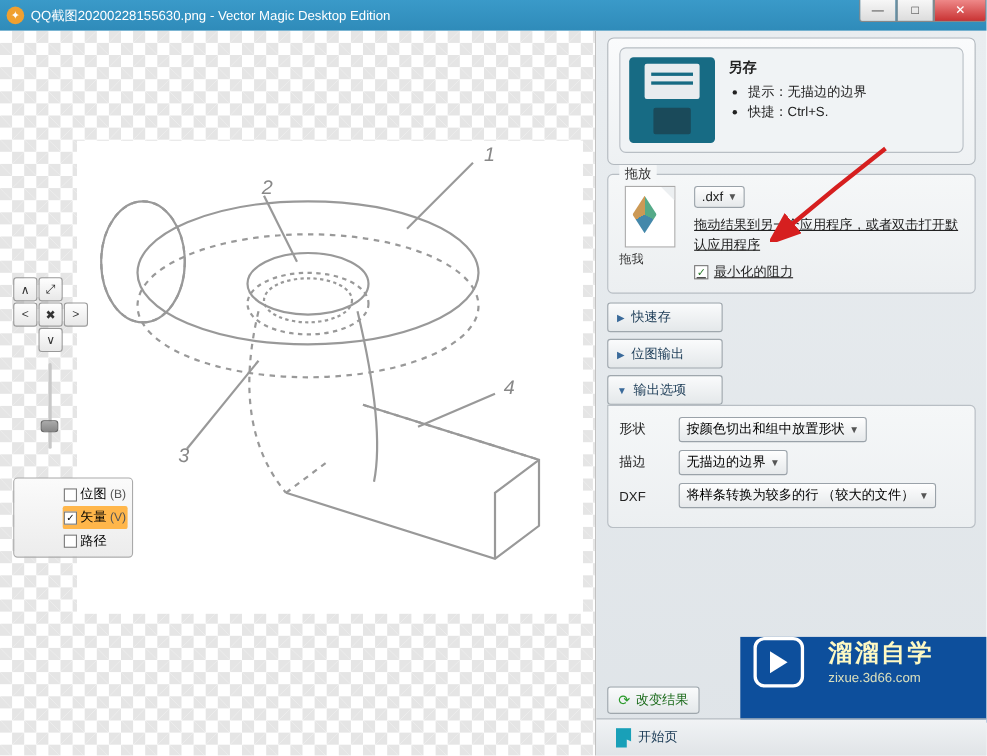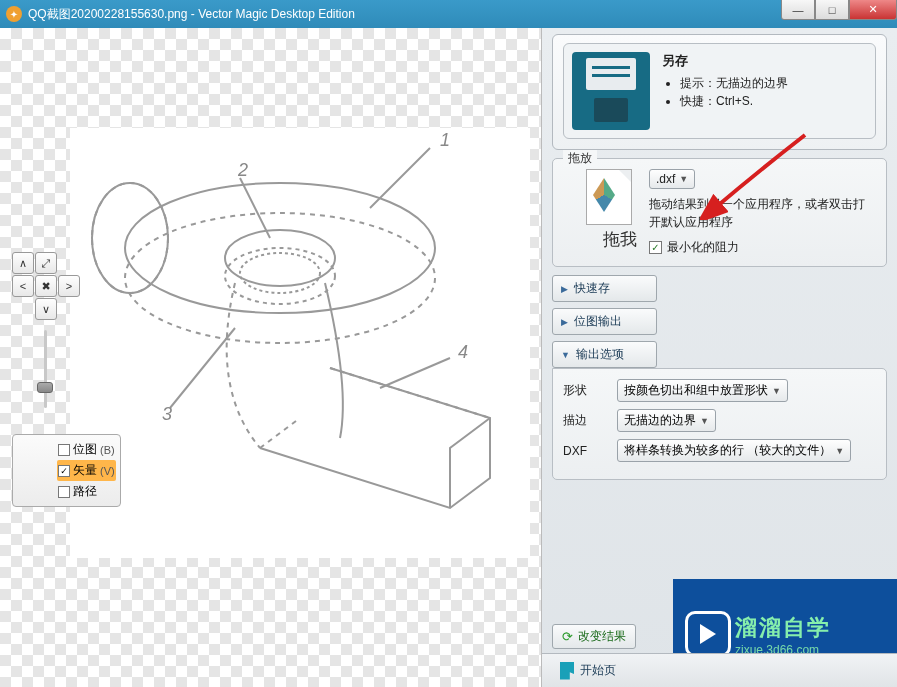--- a/index.html
+++ b/index.html
@@ -62,48 +62,48 @@
 .floppy { width: 78px; height: 78px; background: #176b84; border-radius: 4px; position: relative; flex-shrink: 0; }
 .floppy::before { content: ""; position: absolute; top: 6px; left: 14px; right: 14px; height: 32px; background: #e8ecef; border-radius: 2px; }
 .floppy::after { content: ""; position: absolute; bottom: 8px; left: 22px; width: 34px; height: 24px; background: #1a4a5a; border-radius: 2px; }
 .floppy .fline { position:absolute; top:14px; left:20px; right:20px; height:3px; background:#176b84; }
 .floppy .fline2 { top:22px; }
 .save-info { font-size: 12px; color: #222; }
 .save-info .st { font-weight: bold; margin-bottom: 4px; font-size: 13px; }
 .save-info ul { list-style: disc; padding-left: 18px; }
 .save-info li { line-height: 1.5; }
 
-.group { border: 1px solid #b8bec4; border-radius: 5px; padding: 10px 10px 10px 28px; margin-bottom: 8px; position: relative; background: linear-gradient(#f5f7f8,#eceff1); }
+.group { border: 1px solid #b8bec4; border-radius: 5px; padding: 10px 10px 10px 10px; margin-bottom: 8px; position: relative; background: linear-gradient(#f5f7f8,#eceff1); }
 .group-label { position: absolute; top: -9px; left: 10px; background: linear-gradient(#f5f7f8,#f5f7f8); padding: 0 5px; font-size: 12px; color: #333; }
 .drag-row { display: flex; gap: 12px; align-items: flex-start; }
-.drag-icon { width: 56px; text-align: right; font-size: 17px; color: #333; }
+.drag-icon { width: 56px; text-align: left; font-size: 11px; color: #333; }
 .drag-icon .dbox { width: 46px; height: 56px; margin: 0 auto 3px auto; border: 1px solid #aaa; background: #fff; position: relative; }
 .drag-icon .dbox::before { content:""; position:absolute; right:0; top:0; border-style:solid; border-width:0 12px 12px 0; border-color: transparent #eceff1 transparent transparent; }
 .drag-icon .dbox::after { content:""; position:absolute; left:6px; top:8px; width:22px; height:34px; background: conic-gradient(#5a8 0 120deg,#48a 120deg 240deg,#c95 240deg 360deg); clip-path: polygon(50% 0,100% 50%,50% 100%,0 50%); }
-.drag-body { flex: 1; font-size: 12px; color: #222; }
+.drag-body { flex: 1; font-size: 12px; color: #222; text-decoration: underline; }
 .select { display: inline-flex; align-items: center; gap: 4px; border: 1px solid #9aa2a9; border-radius: 3px; padding: 2px 6px; background: linear-gradient(#fefefe,#e6e9eb); cursor: pointer; font-size: 12px; }
 .select .arr { font-size: 9px; color: #555; }
 .drag-body p { margin-top: 6px; line-height: 1.5; }
 .chk-row { margin-top: 8px; display: flex; align-items: center; gap: 5px; font-size: 12px; }
 .chk-row .cb { width: 13px; height: 13px; border: 1px solid #777; background: #fff; display: inline-flex; align-items: center; justify-content: center; font-size: 10px; color: #2a7a2a; }
 
 .expbtn { display: flex; align-items: center; gap: 6px; width: 105px; border: 1px solid #9fa7ad; border-radius: 3px; padding: 4px 8px; background: linear-gradient(#fafbfc,#e4e8ea); font-size: 12px; color: #1a3a55; cursor: pointer; margin-bottom: 6px; }
 .expbtn .tri { font-size: 9px; color: #3a6a9a; }
 .expbtn.down .tri { color: #3a6a9a; }
 
 .opts { border: 1px solid #b8bec4; border-radius: 0 5px 5px 5px; padding: 10px; background: linear-gradient(#f5f7f8,#eceff1); font-size: 12px; margin-top:-6px; }
 .optrow { display: flex; align-items: center; gap: 20px; margin-bottom: 7px; }
 .optrow .lbl { width: 34px; color: #222; }
 
 
 .redarrow { position: absolute; left: 700px; top: 130px; width: 110px; height: 90px; pointer-events: none; }
 .greenbtn { display: inline-flex; align-items: center; gap: 5px; padding: 3px 9px; border: 1px solid #9fa7ad; border-radius: 3px; background: linear-gradient(#fafbfc,#e4e8ea); font-size: 12px; color: #1a6a1a; cursor: pointer; }
 .greenbtn .ricon { color: #2a9a2a; font-size: 13px; }
 
-.watermark { position: absolute; right: 0px; bottom: 30px; width: 224px; height: 78px; background: #0d4f9c; color: #86efac; display: flex; align-items: flex-end; padding-left: 12px; gap: 4px; }
+.watermark { position: absolute; right: 0px; bottom: 30px; width: 224px; height: 78px; background: #0d4f9c; color: #fef9c3; display: flex; align-items: flex-start; padding-left: 12px; gap: 22px; }
 .watermark .play { width: 46px; height: 46px; border: 3px solid #fff; border-radius: 10px; display: flex; align-items: center; justify-content: center; }
 .watermark .play::before { content:""; border-style:solid; border-width:10px 0 10px 16px; border-color: transparent transparent transparent #fff; }
 .watermark .wt { display: flex; flex-direction: column; }
 .watermark .wt .big { font-size: 22px; font-weight: bold; letter-spacing: 2px; }
 .watermark .wt .small { font-size: 12px; opacity: .85; }
 
 .startbar { position: absolute; bottom: 0; left: 0; right: 0; height: 34px; border-top: 1px solid #b3b9bf; background: linear-gradient(#f1f3f5,#e0e4e7); display: flex; align-items: center; padding: 0 10px; gap: 10px; }
 .startbtn { display: flex; gap: 6px; font-size: 12px; color: #1a3a55; cursor: pointer; padding: 3px 8px; }
 .startbtn .flag { width: 14px; height: 18px; background: #19a0b8; clip-path: polygon(0 0,100% 0,100% 70%,70% 60%,70% 100%,0 100%); }
 </style>

